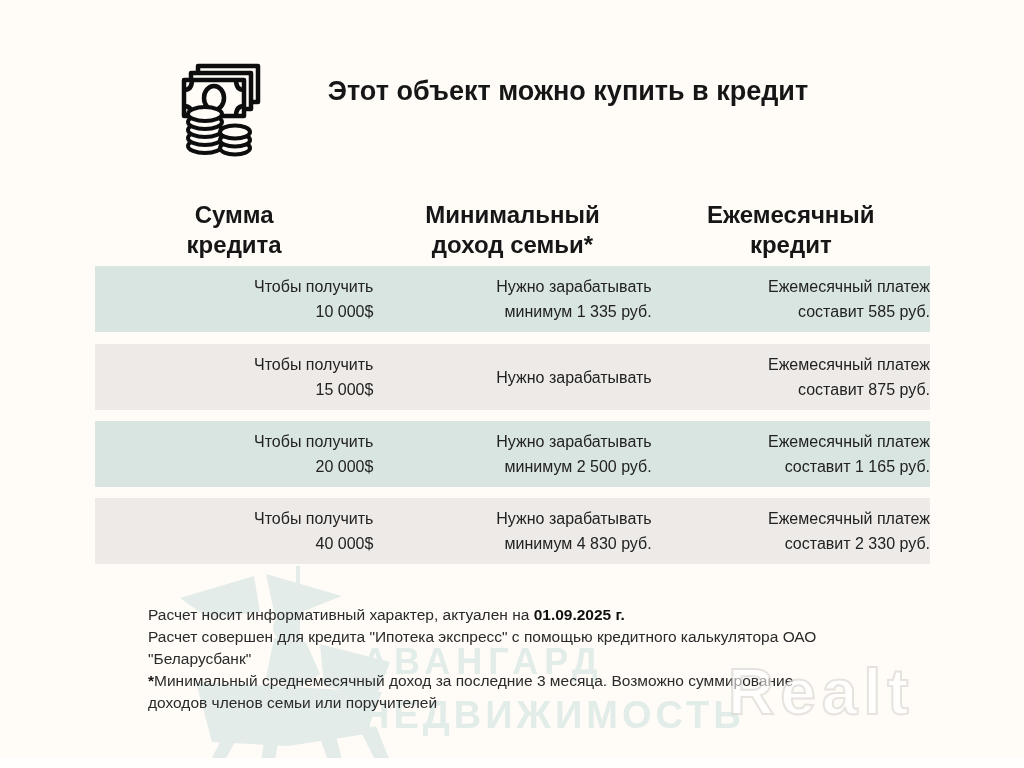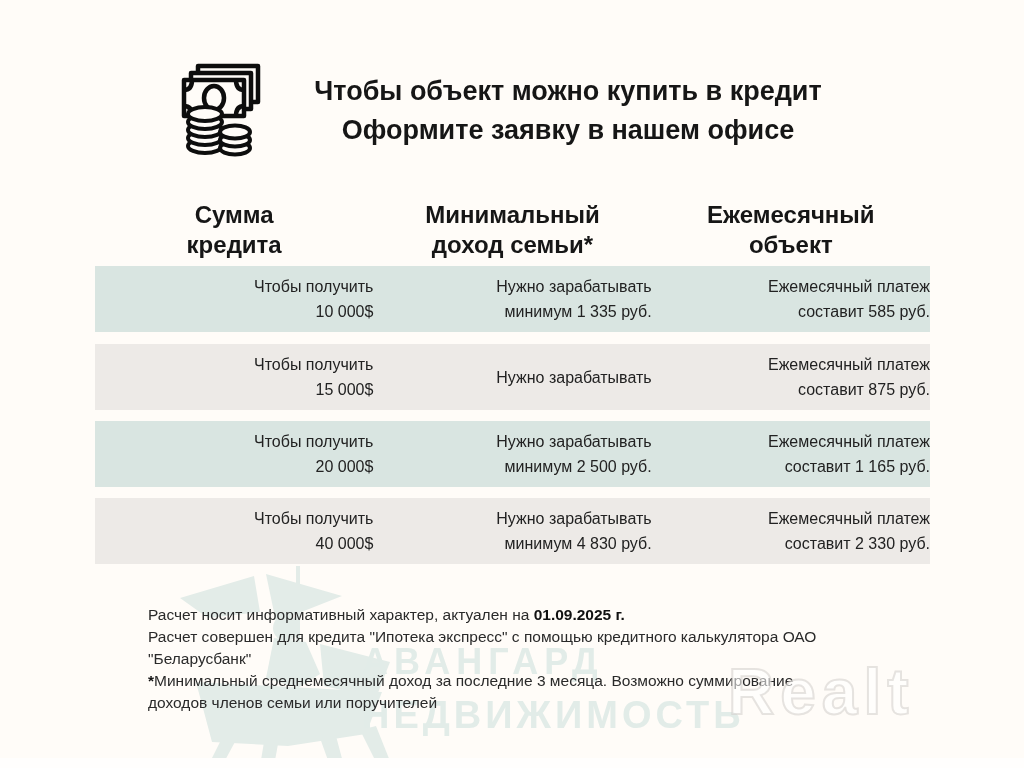--- a/index.html
+++ b/index.html
@@ -103,36 +103,35 @@
       <ellipse cx="29" cy="68" rx="17" ry="7"></ellipse>
       <ellipse cx="29" cy="60" rx="17" ry="7"></ellipse>
       <ellipse cx="29" cy="52" rx="17" ry="7"></ellipse>
       <ellipse cx="59" cy="86" rx="15" ry="6.5"></ellipse>
       <ellipse cx="59" cy="78" rx="15" ry="6.5"></ellipse>
       <ellipse cx="59" cy="70" rx="15" ry="6.5"></ellipse>
     </g>
   </svg>
 
   <div class="title">
-    <div>Чтобы объект можно купить в кредит</div>
-    <div>Оформите заявку в нашем офисе</div>
+    <div>Этот объект можно купить в кредит</div>
   </div>
 
   <div class="thead">
     <div class="th">
       <div>Сумма</div>
       <div>кредита</div>
     </div>
     <div class="th">
       <div>Минимальный</div>
       <div>доход семьи*</div>
     </div>
     <div class="th">
       <div>Ежемесячный</div>
-      <div>объект</div>
+      <div>кредит</div>
     </div>
   </div>
 
   <div class="trow teal row-0">
     <div class="cell">
       <div>Чтобы получить</div>
       <div>10 000$</div>
     </div>
     <div class="cell">
       <div>Нужно зарабатывать</div>

